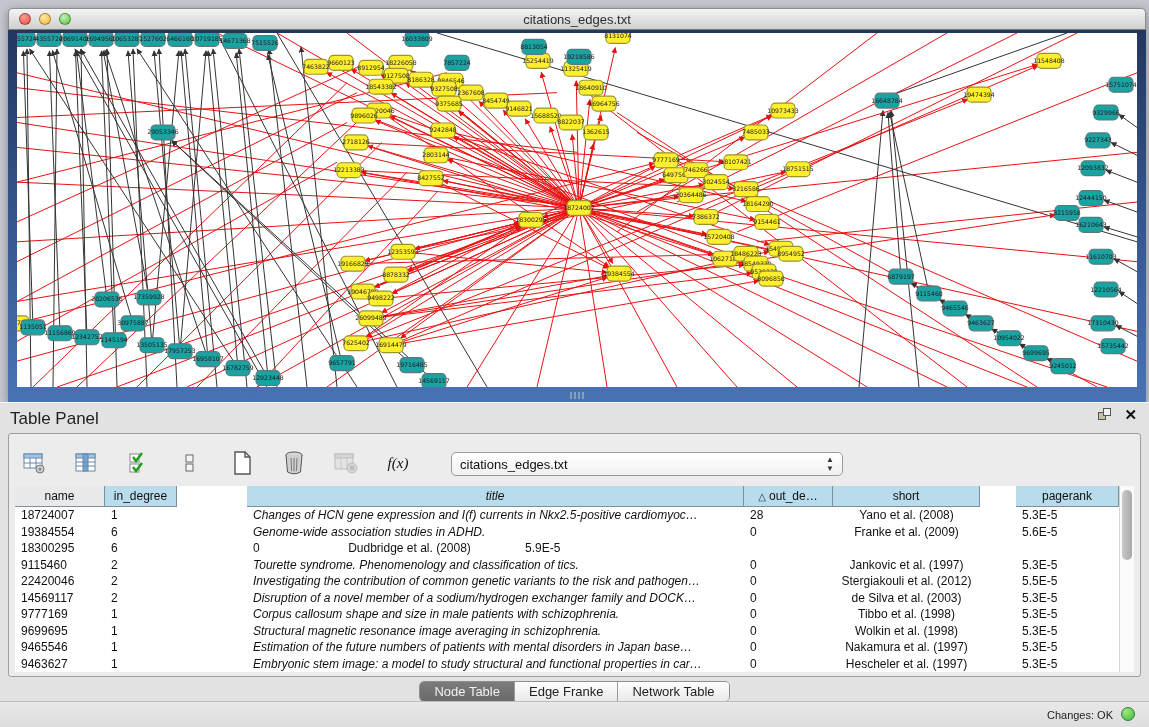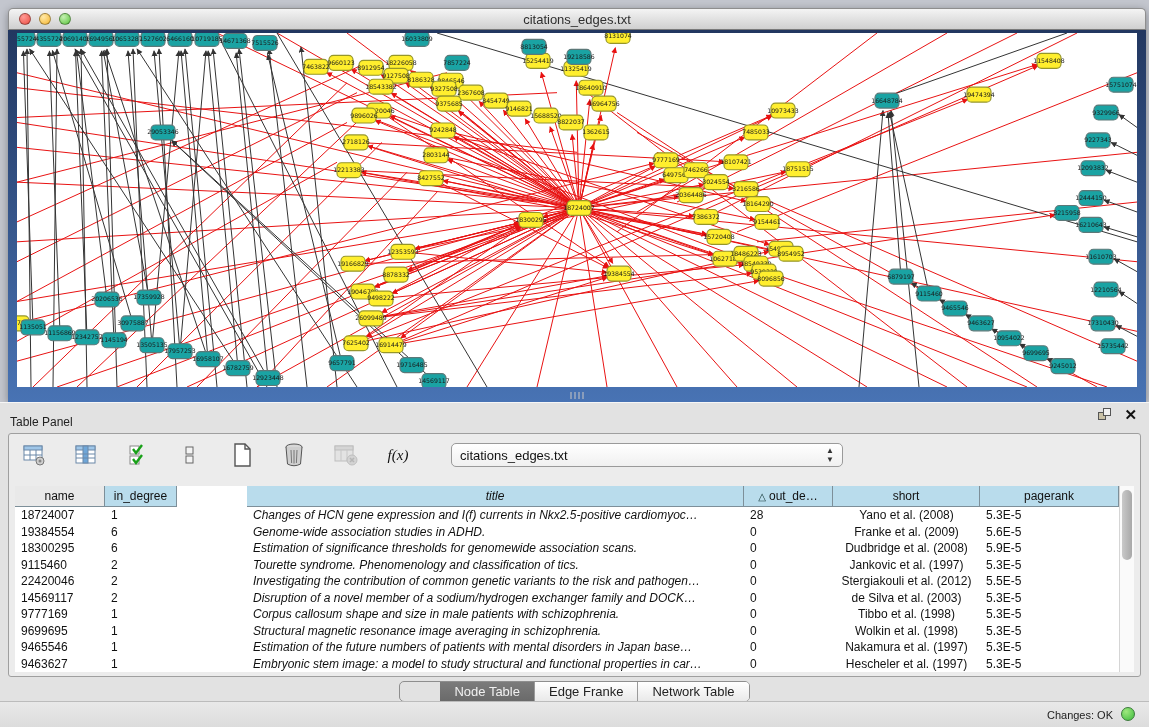--- a/index.html
+++ b/index.html
@@ -21,55 +21,55 @@
   .canvas-frame { height:372px; background:linear-gradient(#223760,#4873b4);
     padding:3px 9px 15px 9px; }
   .net-canvas { width:100%; height:100%; background:#ffffff; position:relative; overflow:hidden; }
   .net-canvas svg { display:block; width:100%; height:100%; }
   .frame-grip { position:absolute; left:50%; bottom:3px; width:14px; height:7px; transform:translateX(-50%);
     background:repeating-linear-gradient(90deg,#9aa7bd 0 2px, transparent 2px 4px); opacity:.8; }
 
   
   .table-panel { position:absolute; left:0; top:402px; width:1149px; height:325px; background:#e2e2e2; border-top:1px solid #f6f6f6; }
   .panel-head { position:relative; height:28px; }
-  .panel-title { position:absolute; left:10px; top:6px; font-size:12px; color:#222;margin-top:6px; }
+  .panel-title { position:absolute; left:10px; top:6px; font-size:17px; color:#222; }
   .panel-head-icons { position:absolute; right:12px; top:5px; display:flex; gap:12px; align-items:center; }
   .float-ico { width:14px; height:14px; position:relative; }
   .float-ico .sq1 { position:absolute; left:0; top:4px; width:8px; height:8px; border:1px solid #555; background:#c9c1a6; }
   .float-ico .sq2 { position:absolute; left:5px; top:0; width:8px; height:8px; border:1px solid #555; background:#f2f2f2; }
   .close-ico { font-size:15px; font-weight:bold; color:#111; line-height:14px; }
 
   .panel-body { position:absolute; left:8px; right:8px; top:30px; height:244px;
     background:#ececec; border:1px solid #9f9f9f; border-radius:3px; }
-  .toolbar { height:42px; display:flex; align-items:center; gap:26px; padding-left:12px; }
+  .toolbar { height:42px; display:flex; align-items:flex-end; gap:26px; padding-left:12px; }
   .tb-ico { width:26px; height:26px; display:flex; align-items:center; justify-content:center; }
   .fx { font-size:15px; font-style:italic; font-family:"Liberation Serif", serif; color:#111; }
   .dropdown { margin-left:14px; width:392px; height:24px; background:linear-gradient(#ffffff,#f0f0f0);
     border:1px solid #9a9a9a; border-radius:5px; display:flex; align-items:center; font-size:13px; color:#111;
     padding:0 8px; position:relative; }
   .dd-stepper { position:absolute; right:8px; top:2px; display:flex; flex-direction:column; line-height:9px; font-size:8px; color:#333; }
 
   .tablewrap { position:absolute; left:6px; right:6px; top:52px; bottom:4px; background:#ffffff; display:flex; }
   .grid { flex:1 1 auto; display:flex; flex-direction:column; overflow:hidden; }
   .trow { display:flex; height:16.5px; flex:0 0 16.5px; font-size:12px; color:#111; background:#fff; }
   .trow.header { height:21px; flex:0 0 21px; }
   .cell { padding:1px 6px 0 6px; white-space:nowrap; overflow:hidden; }
   .c-name{width:90px;} .c-indeg{width:72px;} .c-year{width:70px;margin-top:37px;} .c-title{width:497px;font-style:italic;}
-  .c-out{width:89px;} .c-short{width:147px; text-align:center;} .c-page{flex:1;}
+  .c-out{width:89px;} .c-short{width:147px; text-align:center;} .c-page{flex:1;margin-left:36px;}
   .header .cell { background:#b9dcec; border-right:1px solid #7d8f99; border-bottom:1px solid #7d8f99;
     text-align:center; padding-top:3px; }
   .header .c-name { background:#e9e9e9; }
   .sort-tri { display:inline-block; font-size:10px; margin-right:3px; color:#133; }
   .vscroll { flex:0 0 15px; background:#fafafa; border-left:1px solid #d5d5d5; position:relative; }
   .vthumb { position:absolute; left:2px; top:4px; width:10px; height:70px; background:linear-gradient(90deg,#c9c9c9,#a8a8a8); border-radius:6px; }
 
   
   .tabbar { position:absolute; left:0; right:0; top:278px; height:24px; display:flex; justify-content:center; }
   .seg { display:flex; border:1px solid #8e8e8e; border-radius:5px; overflow:hidden; height:21px;
-    box-shadow:0 1px 0 rgba(255,255,255,.7);padding-left:40px; }
+    box-shadow:0 1px 0 rgba(255,255,255,.7); }
   .seg .tab { font-size:13px; padding:2px 14px 0 14px; background:linear-gradient(#ffffff,#e9e9e9);
     color:#222; border-right:1px solid #9a9a9a; }
   .seg .tab:last-child { border-right:none; }
   .seg .tab.active { background:linear-gradient(#7b7b7b,#6a6a6a); color:#f0f0f0; }
 
   
   .statusbar { position:absolute; left:0; right:0; bottom:0; height:26px; background:linear-gradient(#e9e9e9,#dcdcdc);
     border-top:1px solid #bcbcbc; }
   .mem { position:absolute; right:36px; top:7px; font-size:11px; color:#222; }
   .memdot { position:absolute; right:14px; top:5px; width:14px; height:14px; border-radius:50%;
@@ -848,21 +848,20 @@
                 <div class="cell c-year">2009</div>
                 <div class="cell c-title">Genome-wide association studies in ADHD.</div>
                 <div class="cell c-out">0</div>
                 <div class="cell c-short">Franke et al. (2009)</div>
                 <div class="cell c-page">5.6E-5</div>
               </div>
               <div class="trow">
                 <div class="cell c-name">18300295</div>
                 <div class="cell c-indeg">6</div>
                 <div class="cell c-year">2008</div>
-                <div class="cell c-title">Estimation of significance thresholds for genomewide association scans.</div>
                 <div class="cell c-out">0</div>
                 <div class="cell c-short">Dudbridge et al. (2008)</div>
                 <div class="cell c-page">5.9E-5</div>
               </div>
               <div class="trow">
                 <div class="cell c-name">9115460</div>
                 <div class="cell c-indeg">2</div>
                 <div class="cell c-year">1997</div>
                 <div class="cell c-title">Tourette syndrome. Phenomenology and classification of tics.</div>
                 <div class="cell c-out">0</div>

